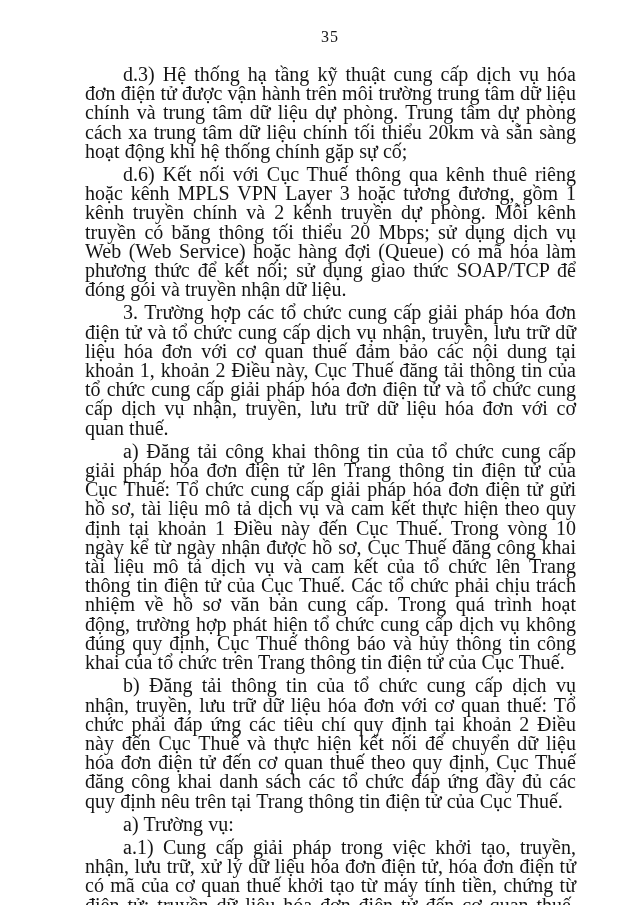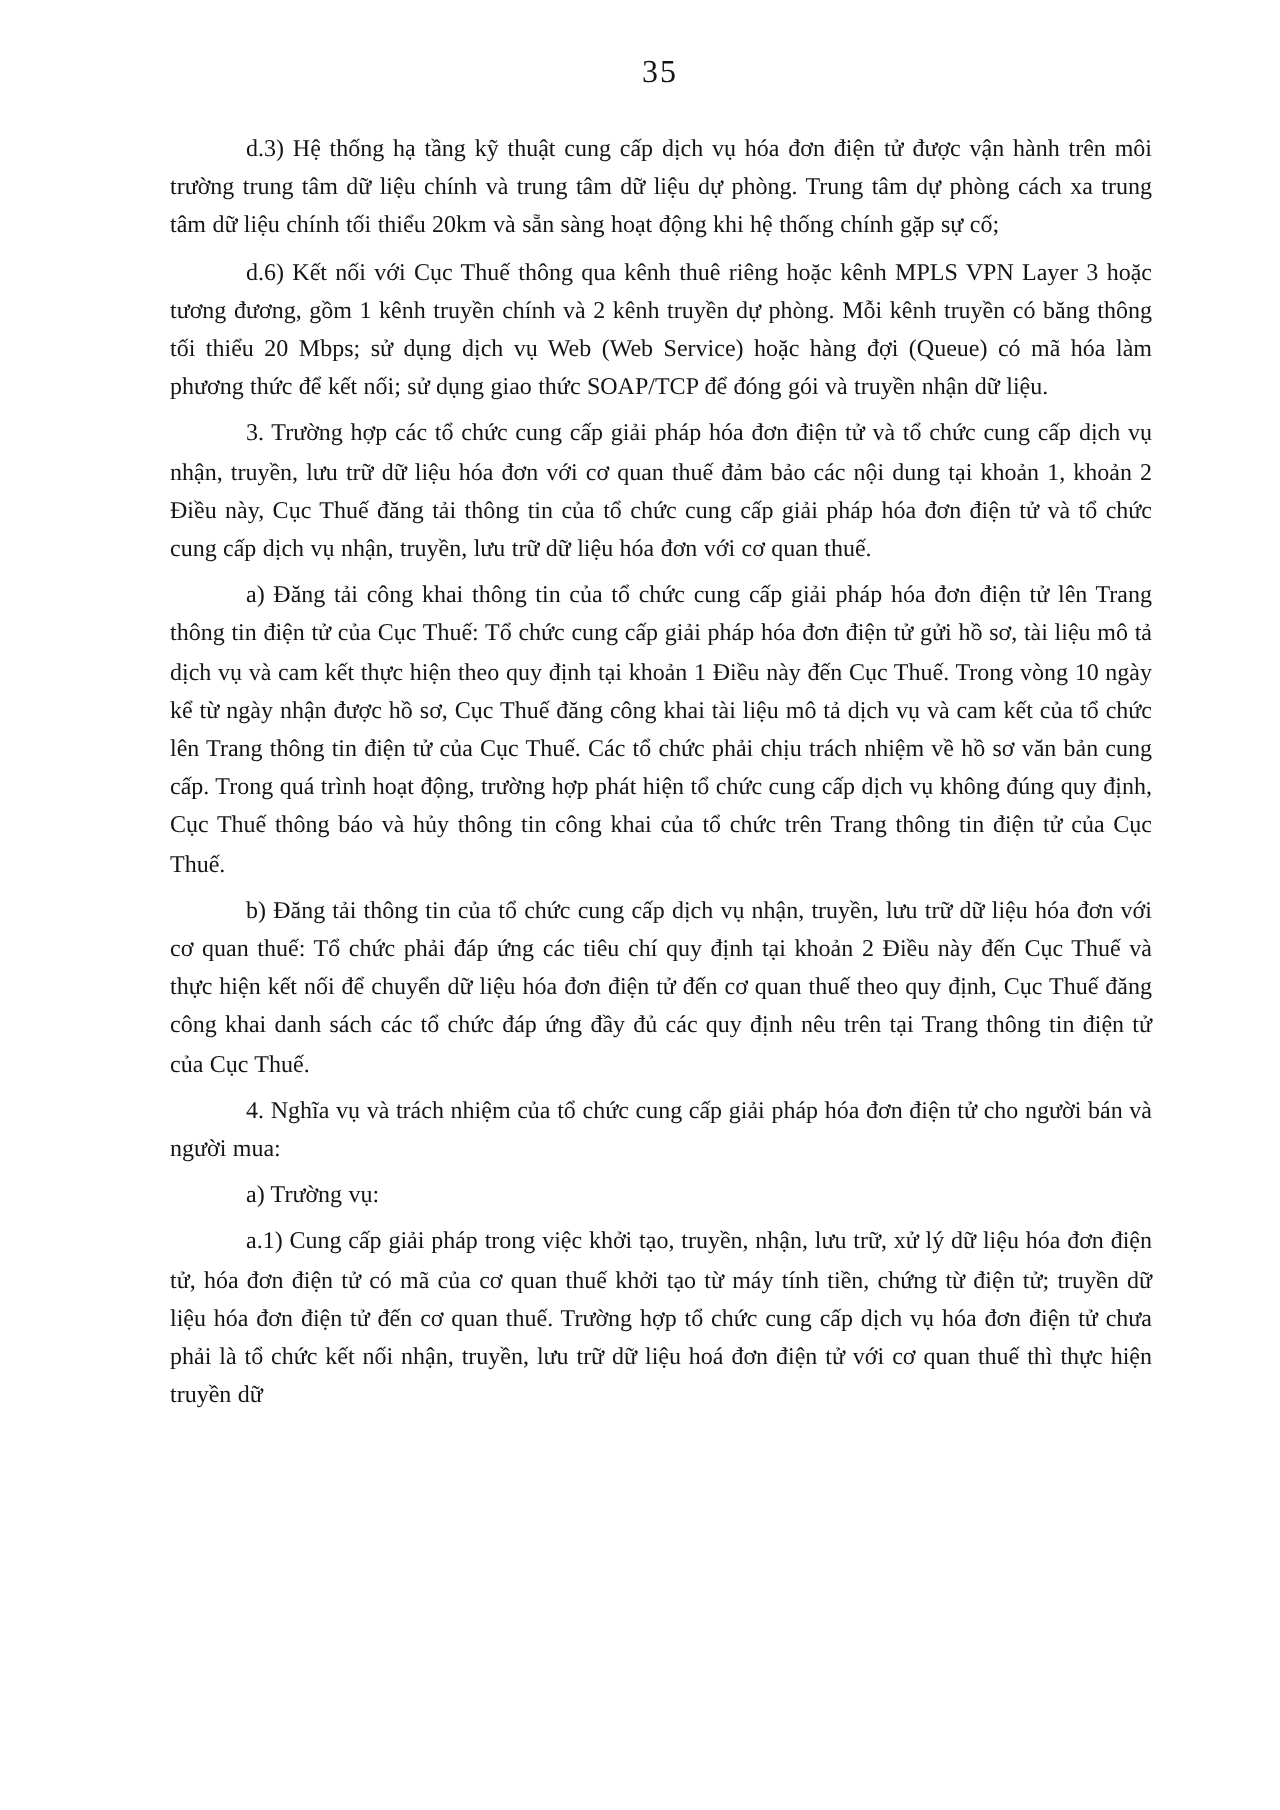--- a/index.html
+++ b/index.html
@@ -28,36 +28,35 @@
     letter-spacing: 1px;
   }
   .content {
     position: absolute;
     top: 65px;
     left: 85px;
     width: 491px;
   }
   .content p {
     margin: 0 0 4px 0;
-    font-size: 12px;
+    font-size: 20px;
     line-height: 19.2px;
     text-align: justify;
     text-indent: 38px;
     word-spacing: 0.2px;
   }
 </style>
 </head>
 <body>
 
 <div class="page">
   <div class="page-number">35</div>
 
   <div class="content">
     <p>d.3) Hệ thống hạ tầng kỹ thuật cung cấp dịch vụ hóa đơn điện tử được vận hành trên môi trường trung tâm dữ liệu chính và trung tâm dữ liệu dự phòng. Trung tâm dự phòng cách xa trung tâm dữ liệu chính tối thiểu 20km và sẵn sàng hoạt động khi hệ thống chính gặp sự cố;</p>
     <p>d.6) Kết nối với Cục Thuế thông qua kênh thuê riêng hoặc kênh MPLS VPN Layer 3 hoặc tương đương, gồm 1 kênh truyền chính và 2 kênh truyền dự phòng. Mỗi kênh truyền có băng thông tối thiểu 20 Mbps; sử dụng dịch vụ Web (Web Service) hoặc hàng đợi (Queue) có mã hóa làm phương thức để kết nối; sử dụng giao thức SOAP/TCP để đóng gói và truyền nhận dữ liệu.</p>
     <p>3. Trường hợp các tổ chức cung cấp giải pháp hóa đơn điện tử và tổ chức cung cấp dịch vụ nhận, truyền, lưu trữ dữ liệu hóa đơn với cơ quan thuế đảm bảo các nội dung tại khoản 1, khoản 2 Điều này, Cục Thuế đăng tải thông tin của tổ chức cung cấp giải pháp hóa đơn điện tử và tổ chức cung cấp dịch vụ nhận, truyền, lưu trữ dữ liệu hóa đơn với cơ quan thuế.</p>
     <p>a) Đăng tải công khai thông tin của tổ chức cung cấp giải pháp hóa đơn điện tử lên Trang thông tin điện tử của Cục Thuế: Tổ chức cung cấp giải pháp hóa đơn điện tử gửi hồ sơ, tài liệu mô tả dịch vụ và cam kết thực hiện theo quy định tại khoản 1 Điều này đến Cục Thuế. Trong vòng 10 ngày kể từ ngày nhận được hồ sơ, Cục Thuế đăng công khai tài liệu mô tả dịch vụ và cam kết của tổ chức lên Trang thông tin điện tử của Cục Thuế. Các tổ chức phải chịu trách nhiệm về hồ sơ văn bản cung cấp. Trong quá trình hoạt động, trường hợp phát hiện tổ chức cung cấp dịch vụ không đúng quy định, Cục Thuế thông báo và hủy thông tin công khai của tổ chức trên Trang thông tin điện tử của Cục Thuế.</p>
     <p>b) Đăng tải thông tin của tổ chức cung cấp dịch vụ nhận, truyền, lưu trữ dữ liệu hóa đơn với cơ quan thuế: Tổ chức phải đáp ứng các tiêu chí quy định tại khoản 2 Điều này đến Cục Thuế và thực hiện kết nối để chuyển dữ liệu hóa đơn điện tử đến cơ quan thuế theo quy định, Cục Thuế đăng công khai danh sách các tổ chức đáp ứng đầy đủ các quy định nêu trên tại Trang thông tin điện tử của Cục Thuế.</p>
-    <p>4. Nghĩa vụ và trách nhiệm của tổ chức cung cấp giải pháp hóa đơn điện tử cho người bán và người mua:</p>
     <p>a) Trường vụ:</p>
     <p>a.1) Cung cấp giải pháp trong việc khởi tạo, truyền, nhận, lưu trữ, xử lý dữ liệu hóa đơn điện tử, hóa đơn điện tử có mã của cơ quan thuế khởi tạo từ máy tính tiền, chứng từ điện tử; truyền dữ liệu hóa đơn điện tử đến cơ quan thuế. Trường hợp tổ chức cung cấp dịch vụ hóa đơn điện tử chưa phải là tổ chức kết nối nhận, truyền, lưu trữ dữ liệu hoá đơn điện tử với cơ quan thuế thì thực hiện truyền dữ</p>
   </div>
 </div>
 
 </body></html>

